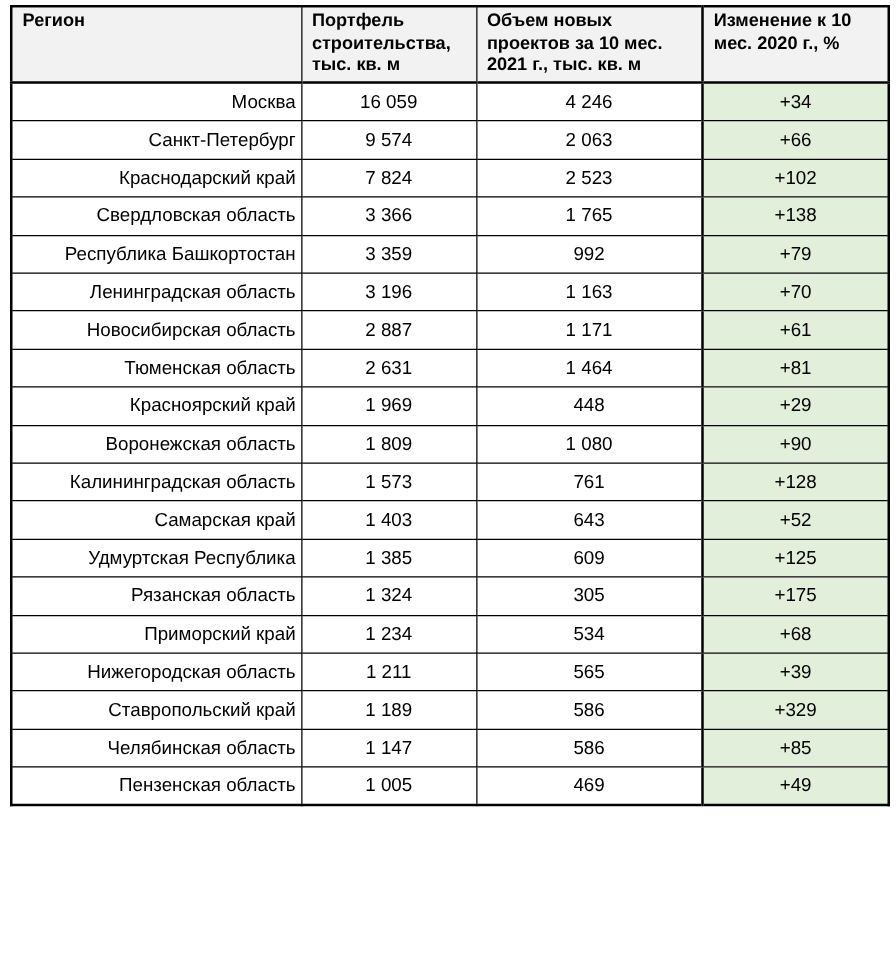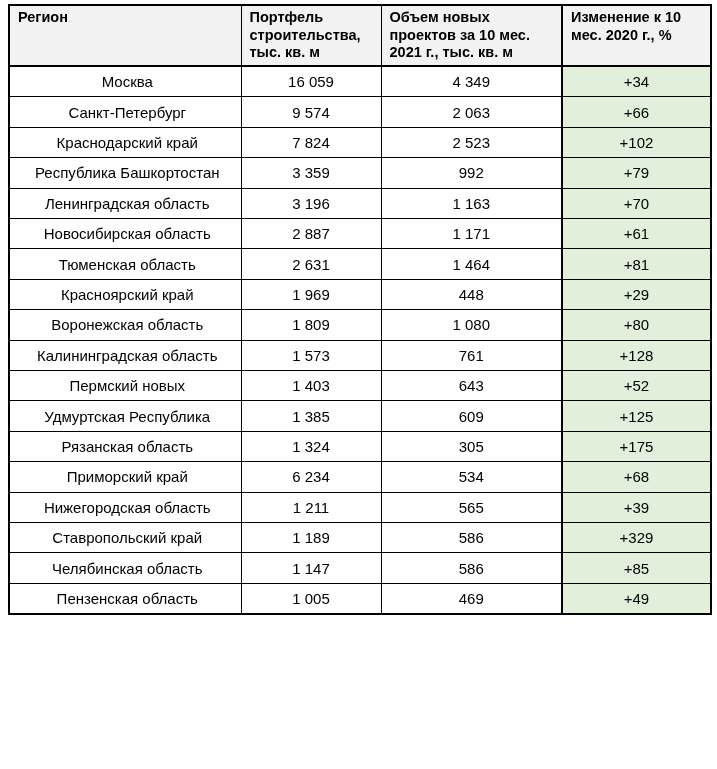--- a/index.html
+++ b/index.html
@@ -41,21 +41,21 @@
     border-bottom:2px solid var(--border);
   }
   tbody td{
     height:29.4px;
     font-size:15px;
     vertical-align:middle;
     white-space:nowrap;
     padding:0 4px;
   }
   tbody td.region{
-    text-align:center;
+    text-align:right;
     padding-left:8px;
   }
   tbody td.num{
     text-align:center;
   }
   tbody td.change{
     background:var(--change-bg);
     border-left:2px solid var(--border);
   }
   thead th.hl{
@@ -83,36 +83,42 @@
 проектов за 10 мес.
 2021 г., тыс. кв. м</th>
         <th class="hl">Изменение к 10
 мес. 2020 г., %</th>
       </tr>
     </thead>
     <tbody>
         <tr>
           <td class="region">Москва</td>
           <td class="num">16 059</td>
-          <td class="num">4 349</td>
+          <td class="num">4 246</td>
           <td class="num change">+34</td>
         </tr>
         <tr>
           <td class="region">Санкт-Петербург</td>
           <td class="num">9 574</td>
           <td class="num">2 063</td>
           <td class="num change">+66</td>
         </tr>
         <tr>
           <td class="region">Краснодарский край</td>
           <td class="num">7 824</td>
           <td class="num">2 523</td>
           <td class="num change">+102</td>
         </tr>
         <tr>
+          <td class="region">Свердловская область</td>
+          <td class="num">3 366</td>
+          <td class="num">1 765</td>
+          <td class="num change">+138</td>
+        </tr>
+        <tr>
           <td class="region">Республика Башкортостан</td>
           <td class="num">3 359</td>
           <td class="num">992</td>
           <td class="num change">+79</td>
         </tr>
         <tr>
           <td class="region">Ленинградская область</td>
           <td class="num">3 196</td>
           <td class="num">1 163</td>
           <td class="num change">+70</td>
@@ -132,49 +138,49 @@
         <tr>
           <td class="region">Красноярский край</td>
           <td class="num">1 969</td>
           <td class="num">448</td>
           <td class="num change">+29</td>
         </tr>
         <tr>
           <td class="region">Воронежская область</td>
           <td class="num">1 809</td>
           <td class="num">1 080</td>
-          <td class="num change">+80</td>
+          <td class="num change">+90</td>
         </tr>
         <tr>
           <td class="region">Калининградская область</td>
           <td class="num">1 573</td>
           <td class="num">761</td>
           <td class="num change">+128</td>
         </tr>
         <tr>
-          <td class="region">Пермский новых</td>
+          <td class="region">Самарская край</td>
           <td class="num">1 403</td>
           <td class="num">643</td>
           <td class="num change">+52</td>
         </tr>
         <tr>
           <td class="region">Удмуртская Республика</td>
           <td class="num">1 385</td>
           <td class="num">609</td>
           <td class="num change">+125</td>
         </tr>
         <tr>
           <td class="region">Рязанская область</td>
           <td class="num">1 324</td>
           <td class="num">305</td>
           <td class="num change">+175</td>
         </tr>
         <tr>
           <td class="region">Приморский край</td>
-          <td class="num">6 234</td>
+          <td class="num">1 234</td>
           <td class="num">534</td>
           <td class="num change">+68</td>
         </tr>
         <tr>
           <td class="region">Нижегородская область</td>
           <td class="num">1 211</td>
           <td class="num">565</td>
           <td class="num change">+39</td>
         </tr>
         <tr>

